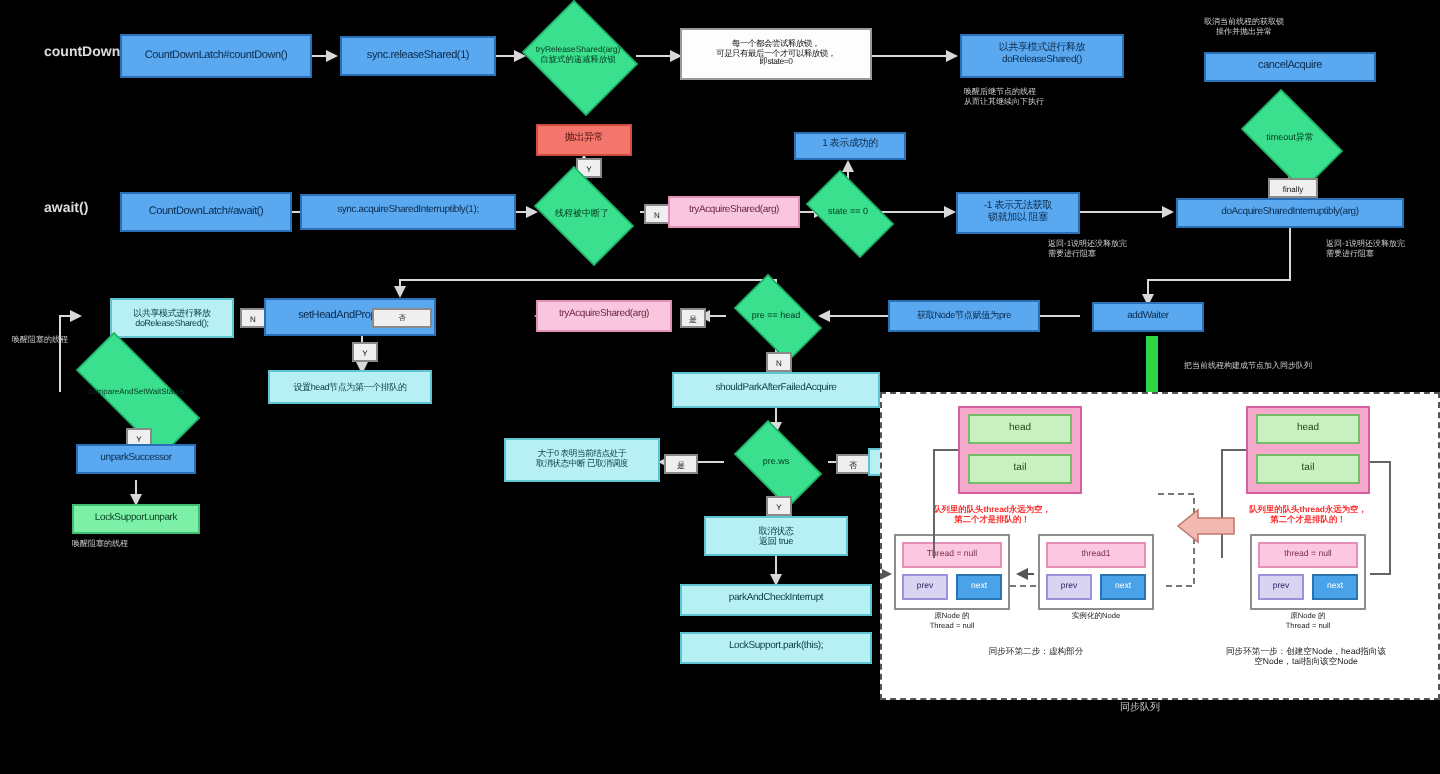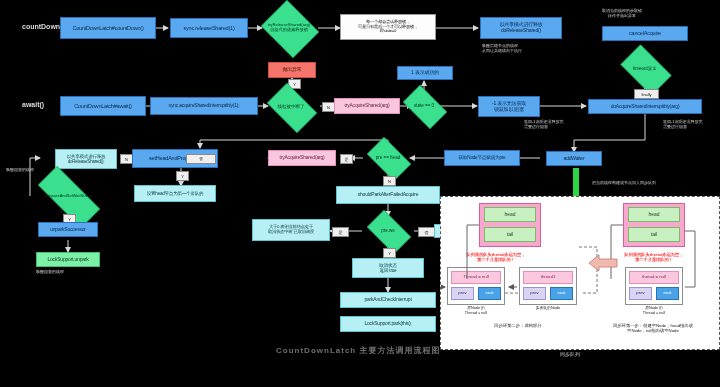--- a/index.html
+++ b/index.html
@@ -310,15 +310,14 @@
         <path d="M38,28 L26,28 L26,82"></path>
         <path d="M182,28 L170,28 L170,82"></path>
         <path d="M244,34 L254,34 L254,90 L244,90"></path>
       </g>
       <path d="M176,62 L158,62 L158,58 L148,66 L158,74 L158,70 L176,70 Z" fill="#f2b9b0" stroke="#c07a70" stroke-width="0.8"></path>
     </svg>
   </div>
 
   <div class="darktext" style="left:560px;top:352px;font-size:5px;">同步队列</div>
 
-  <div class="title" style="left:276px;top:345px;font-size:8px;">CountDownLatch 主要方法调用流程图</div>
 
 </div>
 
 </body></html>

